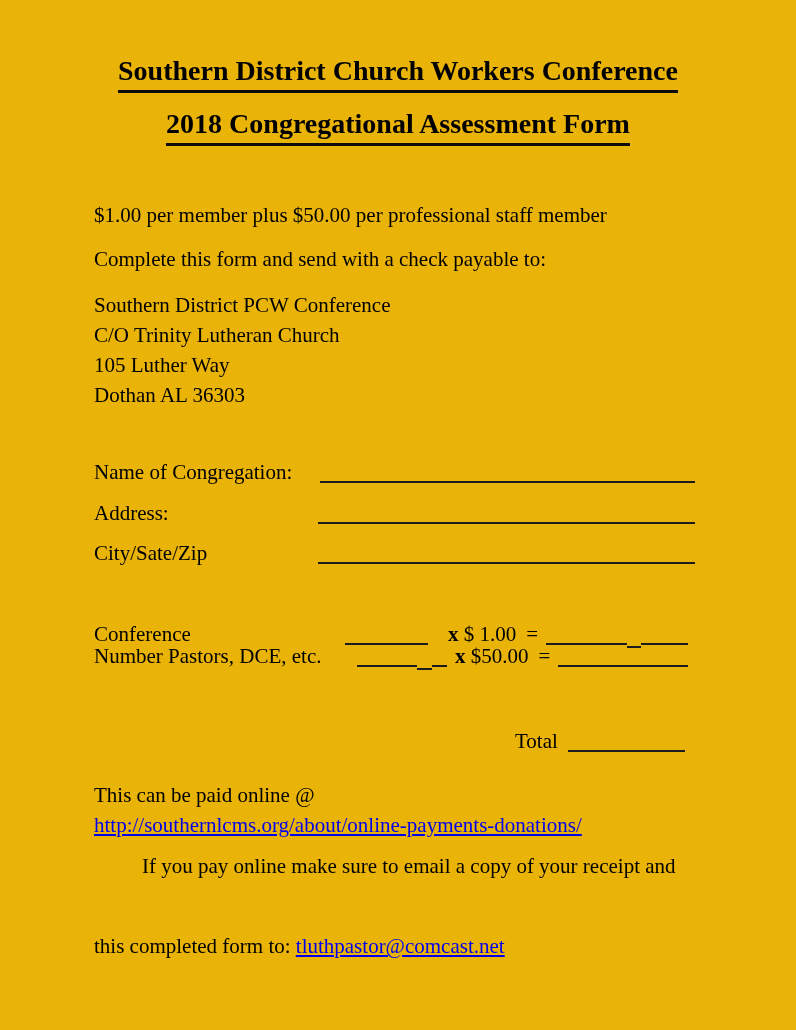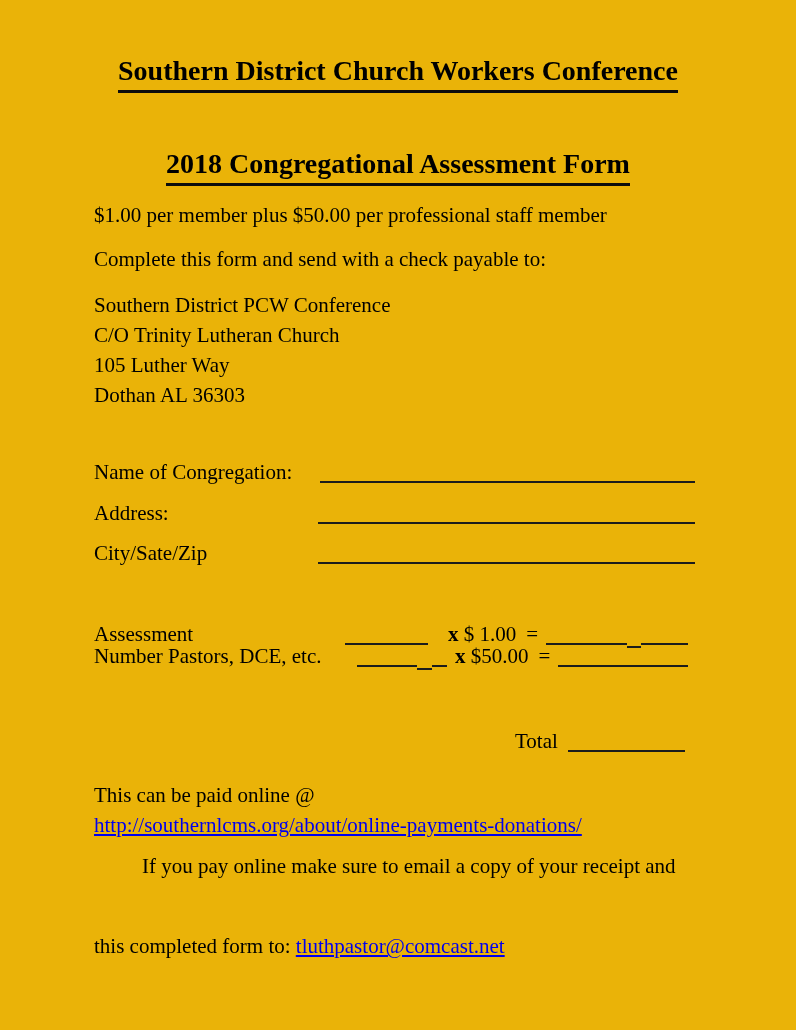--- a/index.html
+++ b/index.html
@@ -38,21 +38,21 @@
   a.doclink{color:#0000ee;text-decoration:underline;cursor:pointer;margin-top:15px;}
 </style>
 </head>
 <body>
 
 <div class="page">
 
   <div class="row centered doc-title" style="top:55px;">
     <span class="u">Southern District Church Workers Conference</span>
   </div>
-  <div class="row centered doc-title" style="top:108px;margin-top:40px;">
+  <div class="row centered doc-title" style="top:108px;">
     <span class="u">2018 Congregational Assessment Form</span>
   </div>
 
   <div class="row" style="top:203px;">$1.00 per member plus $50.00 per professional staff member</div>
   <div class="row" style="top:247px;">Complete this form and send with a check payable to:</div>
 
   <div class="row addr-block" style="top:290px;">
     <div>Southern District PCW Conference</div>
     <div>C/O Trinity Lutheran Church</div>
     <div>105 Luther Way</div>
@@ -65,21 +65,21 @@
 
   <div class="row" style="top:501px;">
     <span class="label" style="width:224px;">Address:</span><span class="blank" style="width:377px;"></span>
   </div>
 
   <div class="row" style="top:541px;">
     <span class="label" style="width:224px;">City/Sate/Zip</span><span class="blank" style="width:377px;"></span>
   </div>
 
   <div class="row" style="top:622px;">
-    <span class="label" style="width:251px;">Assessment</span><span class="blank" style="width:83px;"></span><span class="bx" style="margin-left:20px;">x</span>
+    <span class="label" style="width:251px;">Conference</span><span class="blank" style="width:83px;"></span><span class="bx" style="margin-left:20px;">x</span>
     <span>$ 1.00</span><span class="eq">=</span><span class="blank" style="width:81px;margin-left:8px;"></span><span class="blank dip" style="width:14px;"></span><span class="blank" style="width:47px;"></span>
   </div>
 
   <div class="row" style="top:644px;">
     <span class="label" style="width:263px;">Number Pastors, DCE, etc.</span><span class="blank" style="width:60px;"></span><span class="blank dip" style="width:15px;"></span><span class="blank" style="width:15px;"></span><span class="bx" style="margin-left:8px;">x</span>
     <span>$50.00</span><span class="eq">=</span><span class="blank" style="width:130px;margin-left:8px;"></span>
   </div>
 
   <div class="row" style="top:729px;text-align:right;">
     <span style="margin-left:421px;">Total</span><span class="blank" style="width:117px;margin-left:10px;"></span>

